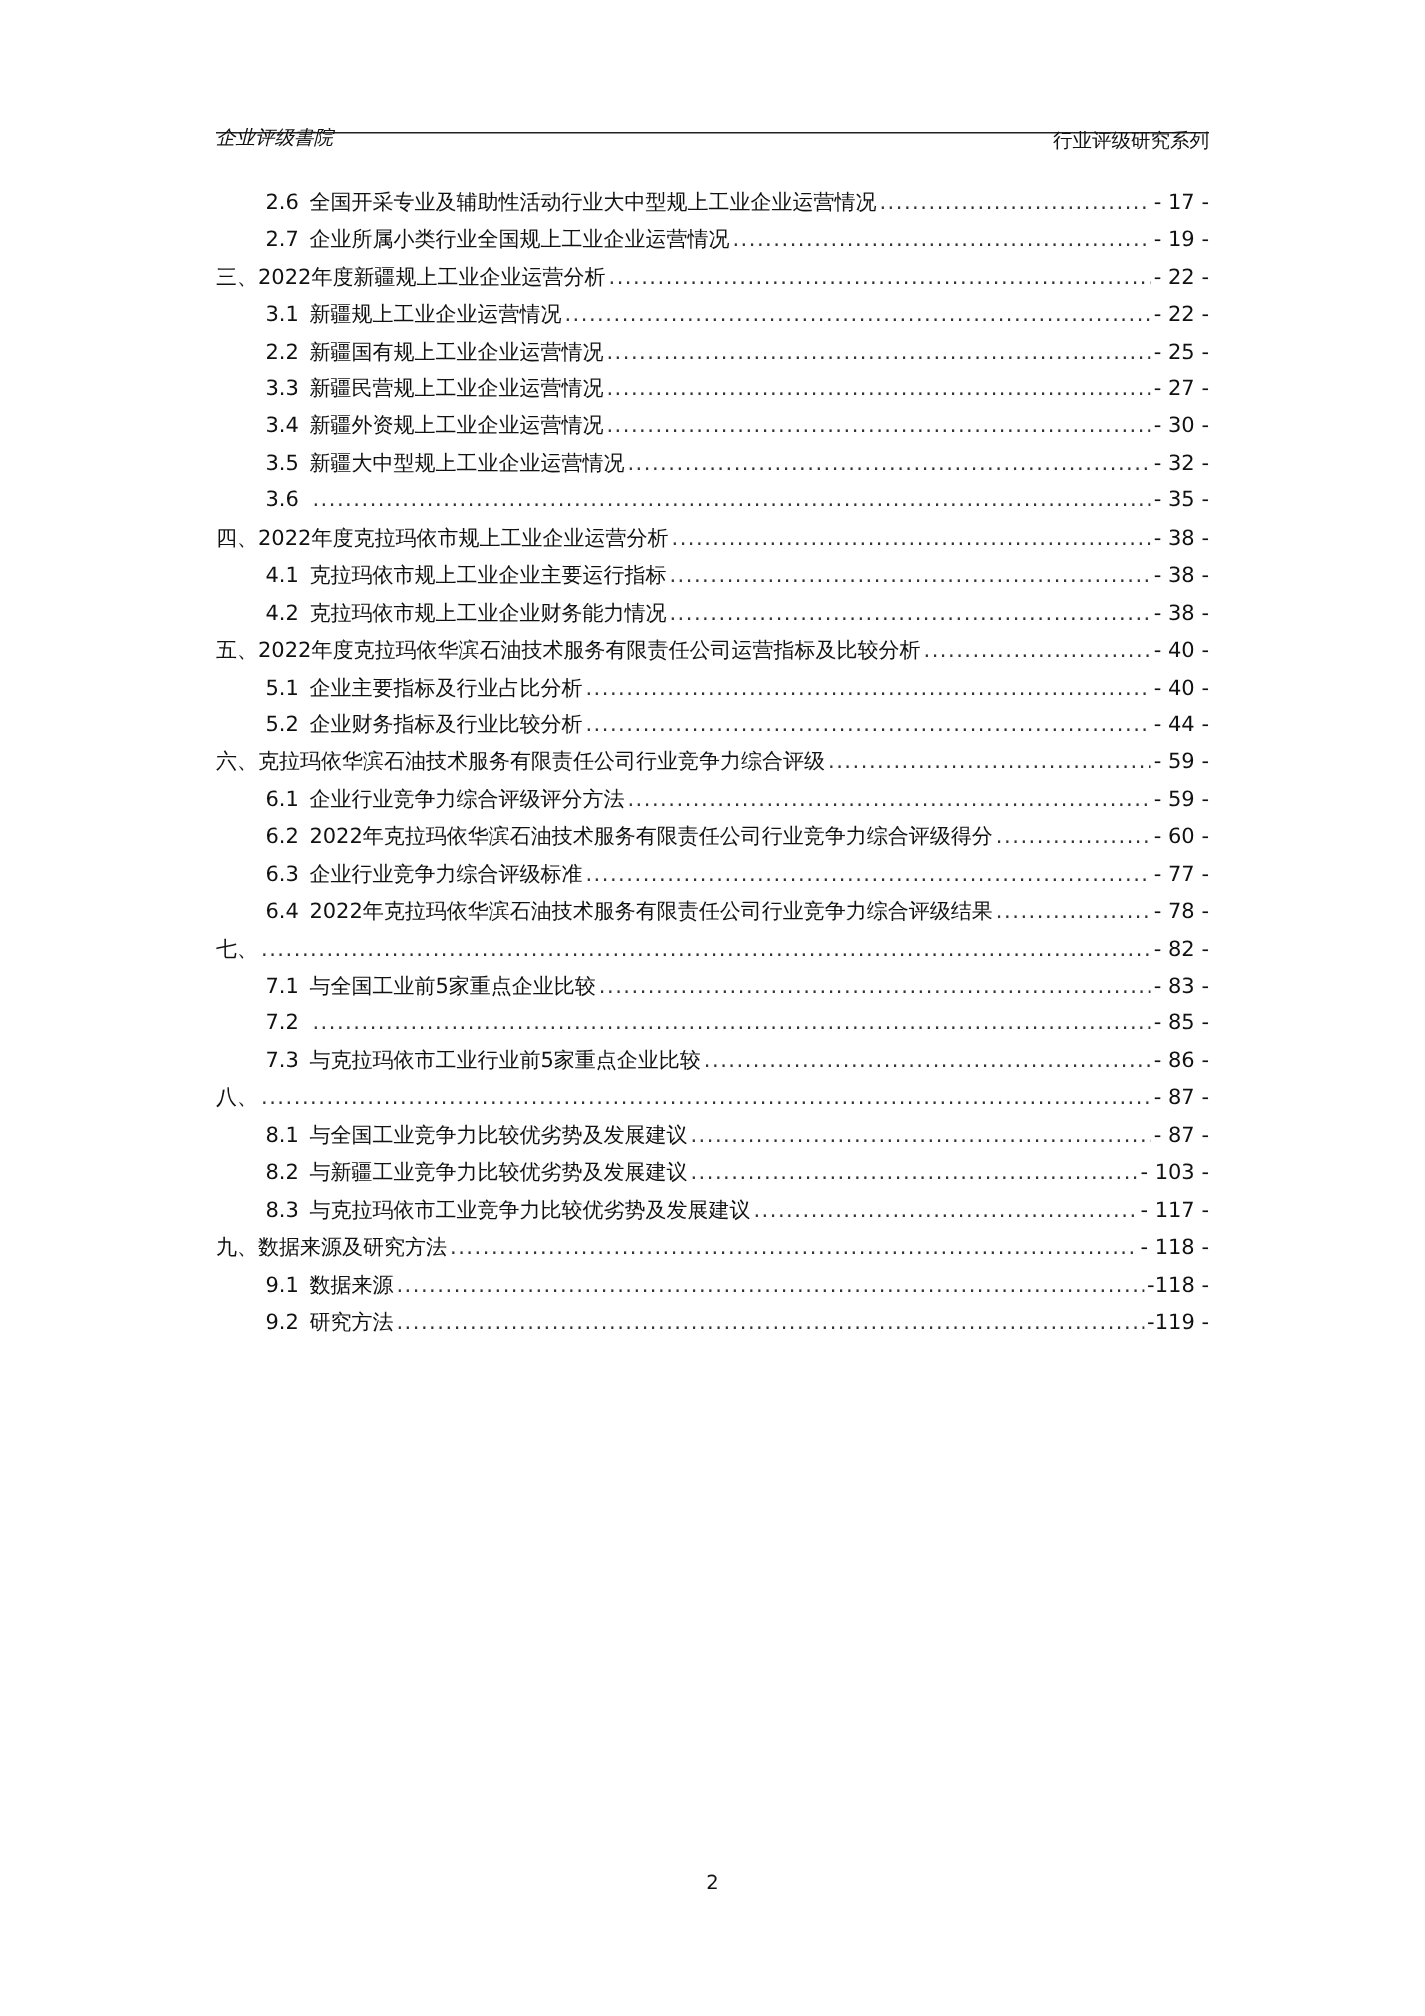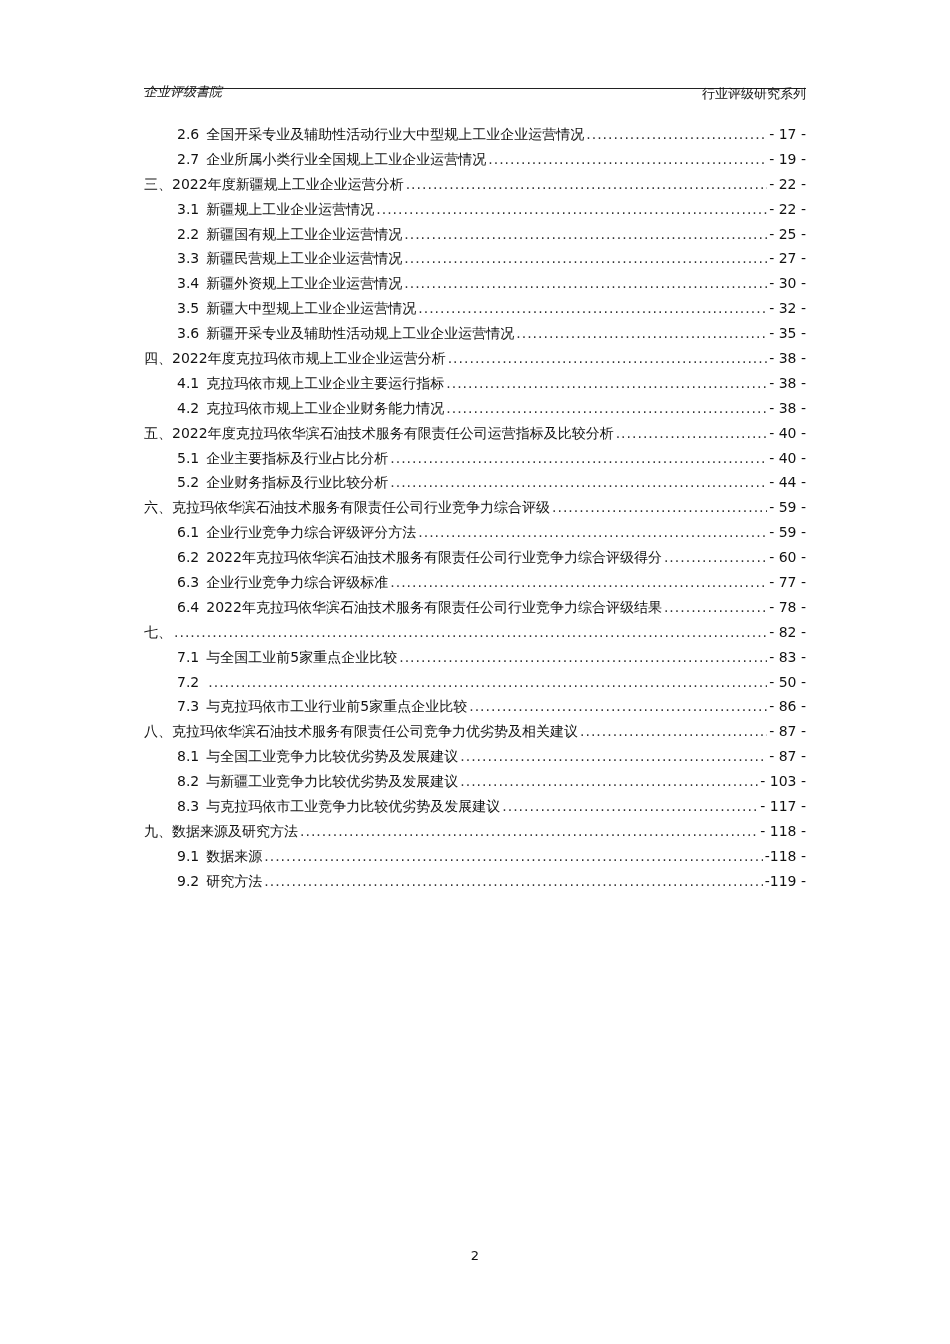--- a/index.html
+++ b/index.html
@@ -71,21 +71,20 @@
       <span class="page">- 30 -</span>
     </div>
     <div class="row l2">
       <span class="num">3.5</span>
       <span class="title">新疆大中型规上工业企业运营情况</span>
       <span class="leader"></span>
       <span class="page">- 32 -</span>
     </div>
     <div class="row l2">
       <span class="num">3.6</span>
-      <span class="title">新疆开采专业及辅助性活动规上工业企业运营情况</span>
       <span class="leader"></span>
       <span class="page">- 35 -</span>
     </div>
     <div class="row l1">
       <span class="num" style="margin-right: 0px;">四、</span>
       <span class="title">2022年度克拉玛依市规上工业企业运营分析</span>
       <span class="leader"></span>
       <span class="page">- 38 -</span>
     </div>
     <div class="row l2">
@@ -155,31 +154,30 @@
     </div>
     <div class="row l2">
       <span class="num">7.1</span>
       <span class="title">与全国工业前5家重点企业比较</span>
       <span class="leader"></span>
       <span class="page">- 83 -</span>
     </div>
     <div class="row l2">
       <span class="num">7.2</span>
       <span class="leader"></span>
-      <span class="page">- 50 -</span>
+      <span class="page">- 85 -</span>
     </div>
     <div class="row l2">
       <span class="num">7.3</span>
       <span class="title">与克拉玛依市工业行业前5家重点企业比较</span>
       <span class="leader"></span>
       <span class="page">- 86 -</span>
     </div>
     <div class="row l1">
       <span class="num" style="margin-right: 0px;">八、</span>
-      <span class="title">克拉玛依华滨石油技术服务有限责任公司竞争力优劣势及相关建议</span>
       <span class="leader"></span>
       <span class="page">- 87 -</span>
     </div>
     <div class="row l2">
       <span class="num">8.1</span>
       <span class="title">与全国工业竞争力比较优劣势及发展建议</span>
       <span class="leader"></span>
       <span class="page">- 87 -</span>
     </div>
     <div class="row l2">

